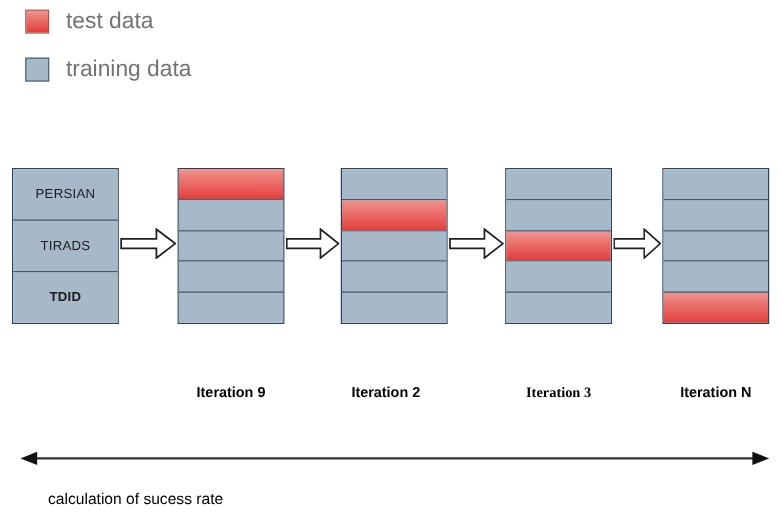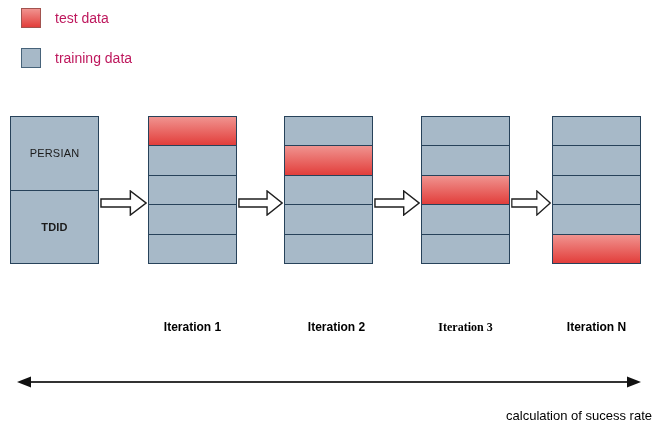--- a/index.html
+++ b/index.html
@@ -19,26 +19,26 @@
   
   .swatch{position:absolute;width:20px;height:20px;box-sizing:border-box;}
   .swatch.test{
     left:21px;top:8px;border:1px solid #a2534f;
     background:linear-gradient(to bottom,var(--test-top),var(--test-bottom));
   }
   .swatch.training{
     left:21px;top:48px;border:1px solid #47637a;
     background:var(--training);
   }
-  .legend-label{position:absolute;left:55px;font-size:14px;line-height:20px;color:#be185d;}
+  .legend-label{position:absolute;left:55px;font-size:19px;line-height:20px;color:#737373;}
   .legend-label.l0{top:8px;}
   .legend-label.l1{top:48px;}
   
   .column{
-    position:absolute;top:116px;width:89px;height:148px;
+    position:absolute;top:140px;width:89px;height:130px;
     box-sizing:border-box;border:1px solid var(--cell-border);
     display:flex;flex-direction:column;
   }
   .cell{
     flex:1 1 0;display:flex;align-items:center;justify-content:center;
     font-size:11px;color:#1b1b1b;letter-spacing:.2px;
     border-bottom:1px solid var(--cell-border);
     background:var(--training);
   }
   .cell:last-child{border-bottom:none;font-weight:bold;}
@@ -47,62 +47,63 @@
   }
   .flow-arrow{position:absolute;top:190px;height:26px;}
   .iter-caption{
     position:absolute;top:320px;height:16px;
     font-size:12px;font-weight:bold;text-align:center;color:#000;
   }
   
   #span-arrow{position:absolute;left:0;top:371px;width:652px;height:22px;}
   #footer-caption{
     position:absolute;left:40px;width:612px;top:408px;
-    font-size:13px;text-align:right;color:#000;
+    font-size:13px;text-align:left;color:#000;
   }
 </style>
 </head>
 <body>
 
 <div id="stage">
 
   <div>
     <div class="swatch test"></div>
     <div class="legend-label l0">test data</div>
     <div class="swatch training"></div>
     <div class="legend-label l1">training data</div>
   </div>
 
   <div id="columns">
       <div class="column" style="left: 10px; width: 89px;">
         <div class="cell">PERSIAN</div>
+        <div class="cell">TIRADS</div>
         <div class="cell">TDID</div>
       </div>
       <svg class="flow-arrow" viewBox="0 0 48 26" preserveAspectRatio="none" style="left: 100px; width: 47px;">
         <polygon points="1,9 31,9 31,1 47,13 31,25 31,17 1,17" fill="#ffffff" stroke="#1f1f1f" stroke-width="1.5" stroke-linejoin="miter"></polygon>
       </svg>
       <div class="column" style="left: 148px; width: 89px;">
         <div class="cell test"></div>
         <div class="cell"></div>
         <div class="cell"></div>
         <div class="cell"></div>
         <div class="cell"></div>
       </div>
-      <div class="iter-caption" style="left: 128px; width: 129px;">Iteration 1</div>
+      <div class="iter-caption" style="left: 128px; width: 129px;">Iteration 9</div>
       <svg class="flow-arrow" viewBox="0 0 48 26" preserveAspectRatio="none" style="left: 238px; width: 45px;">
         <polygon points="1,9 31,9 31,1 47,13 31,25 31,17 1,17" fill="#ffffff" stroke="#1f1f1f" stroke-width="1.5" stroke-linejoin="miter"></polygon>
       </svg>
       <div class="column" style="left: 284px; width: 89px;">
         <div class="cell"></div>
         <div class="cell test"></div>
         <div class="cell"></div>
         <div class="cell"></div>
         <div class="cell"></div>
       </div>
-      <div class="iter-caption" style="left: 272px; width: 129px;">Iteration 2</div>
+      <div class="iter-caption" style="left: 257px; width: 129px;">Iteration 2</div>
       <svg class="flow-arrow" viewBox="0 0 48 26" preserveAspectRatio="none" style="left: 374px; width: 46px;">
         <polygon points="1,9 31,9 31,1 47,13 31,25 31,17 1,17" fill="#ffffff" stroke="#1f1f1f" stroke-width="1.5" stroke-linejoin="miter"></polygon>
       </svg>
       <div class="column" style="left: 421px; width: 89px;">
         <div class="cell"></div>
         <div class="cell"></div>
         <div class="cell test"></div>
         <div class="cell"></div>
         <div class="cell"></div>
       </div>

